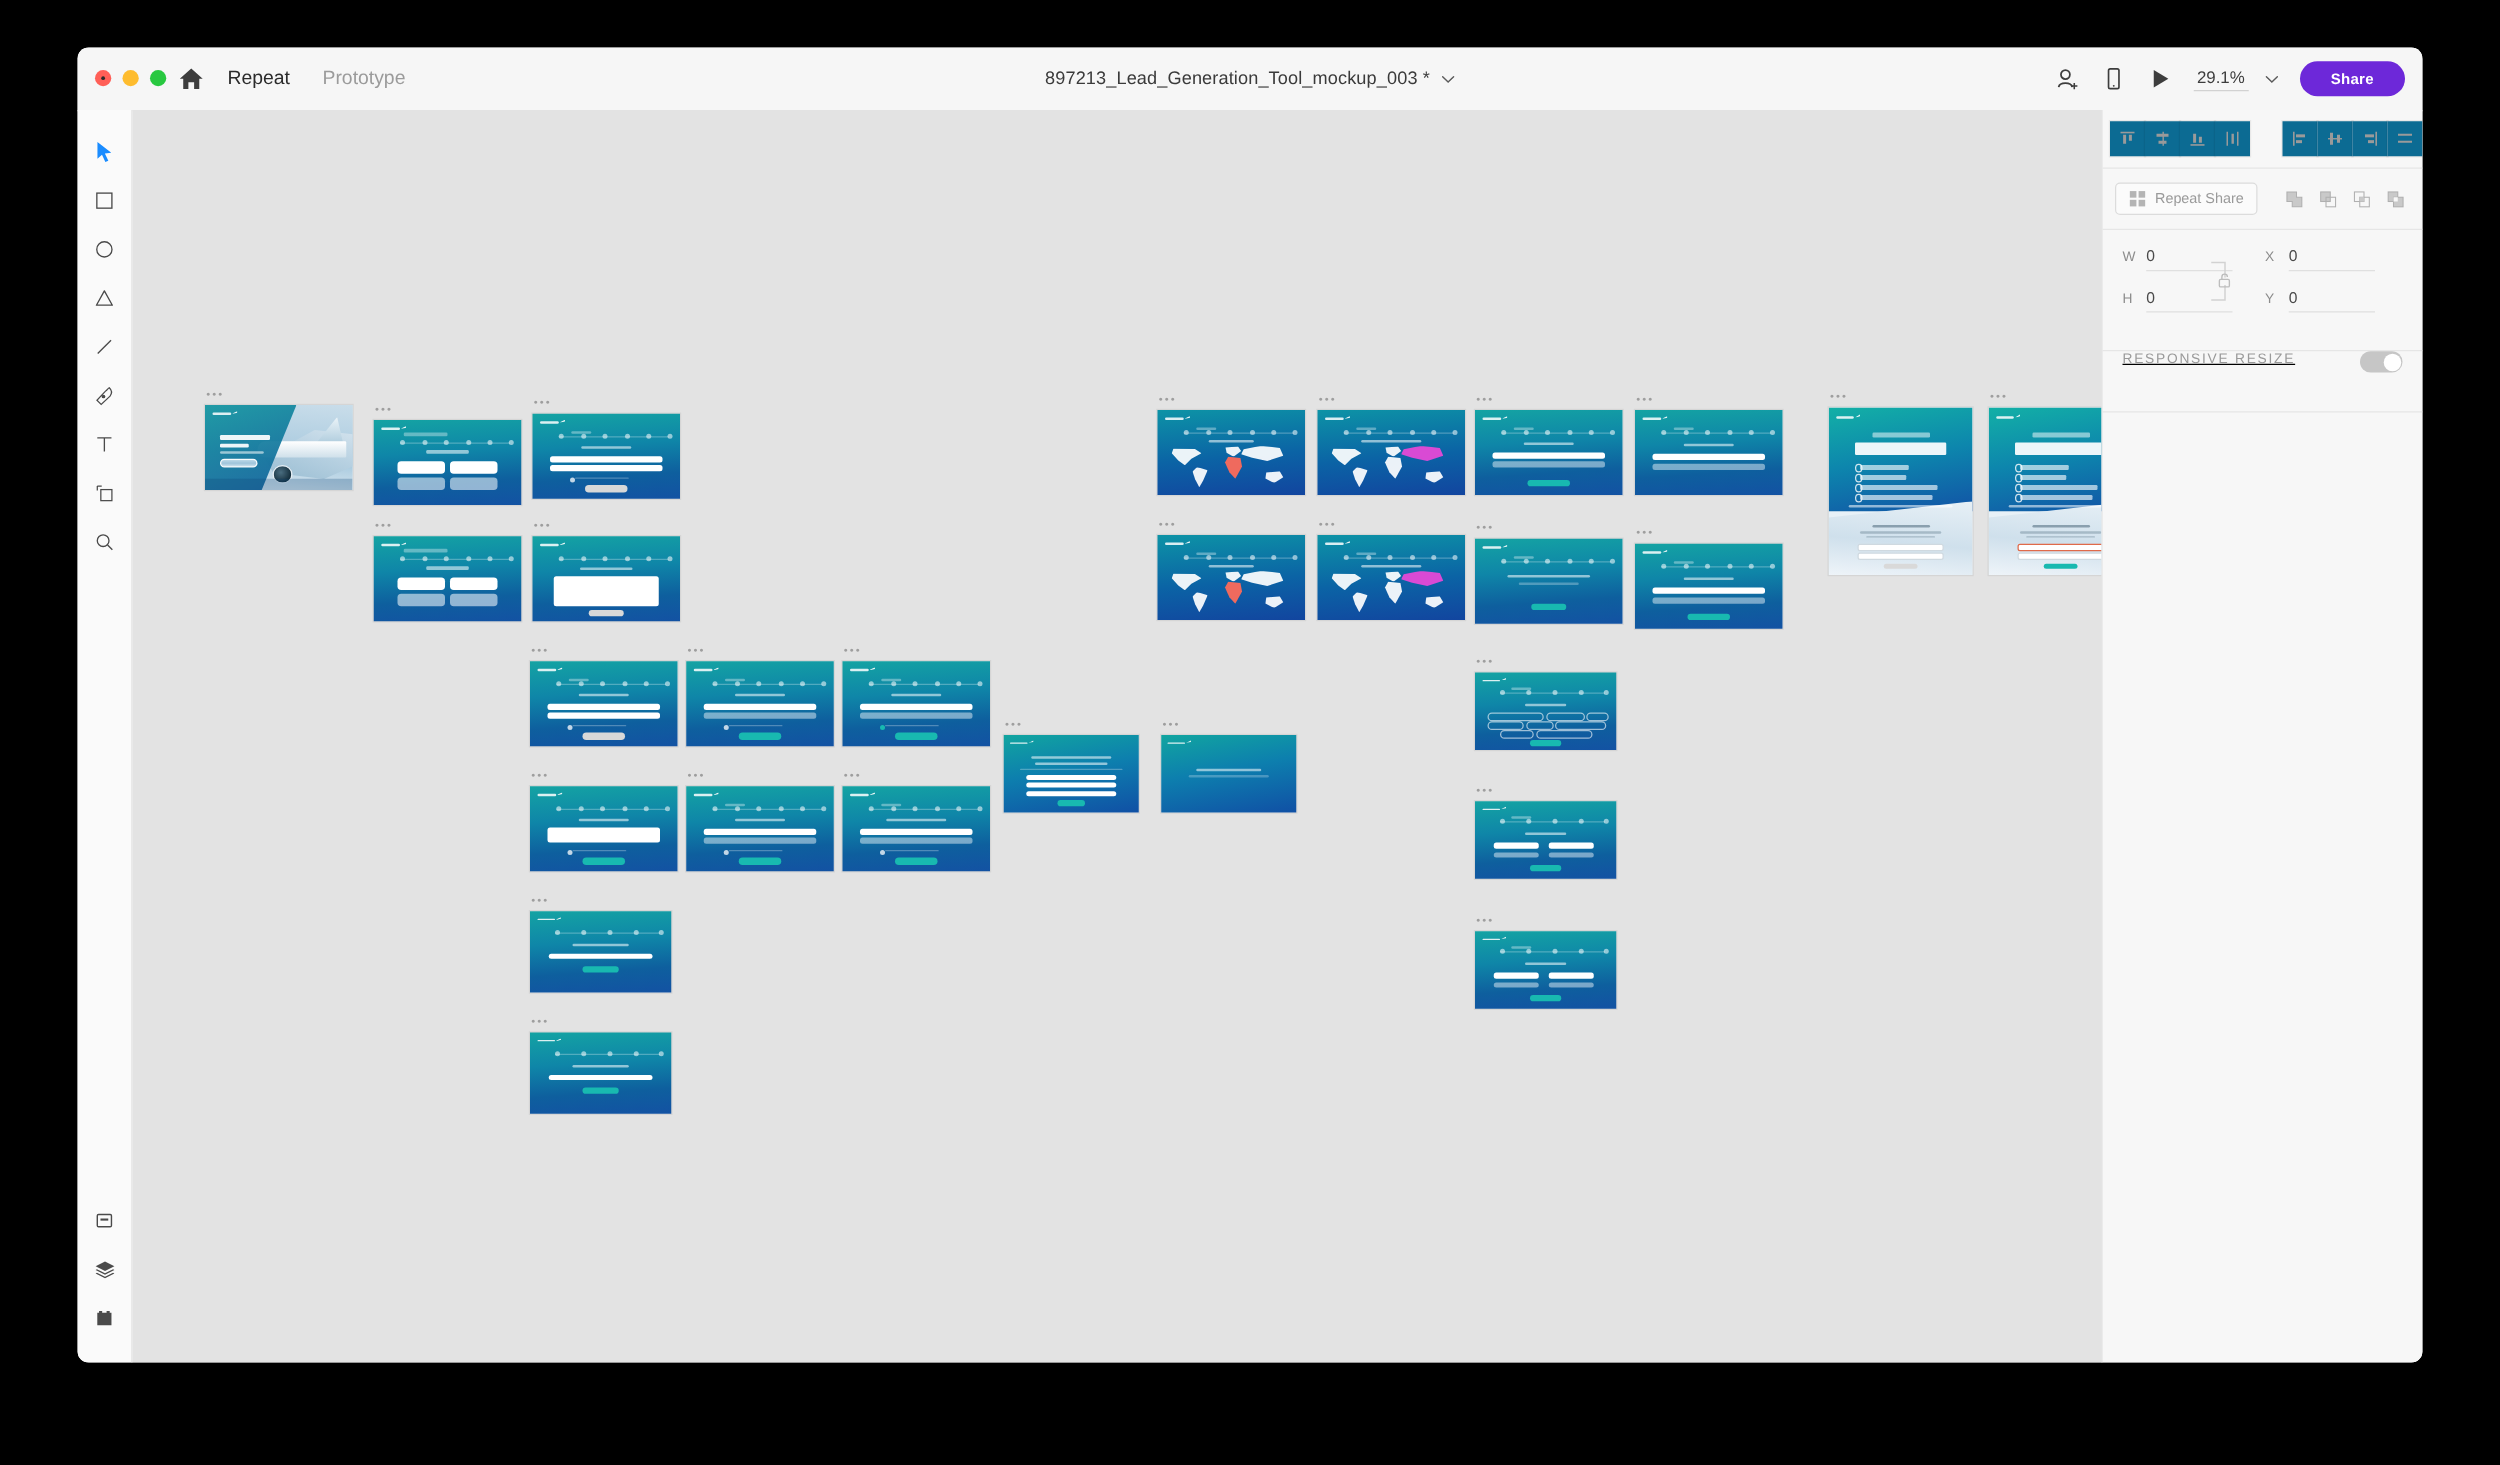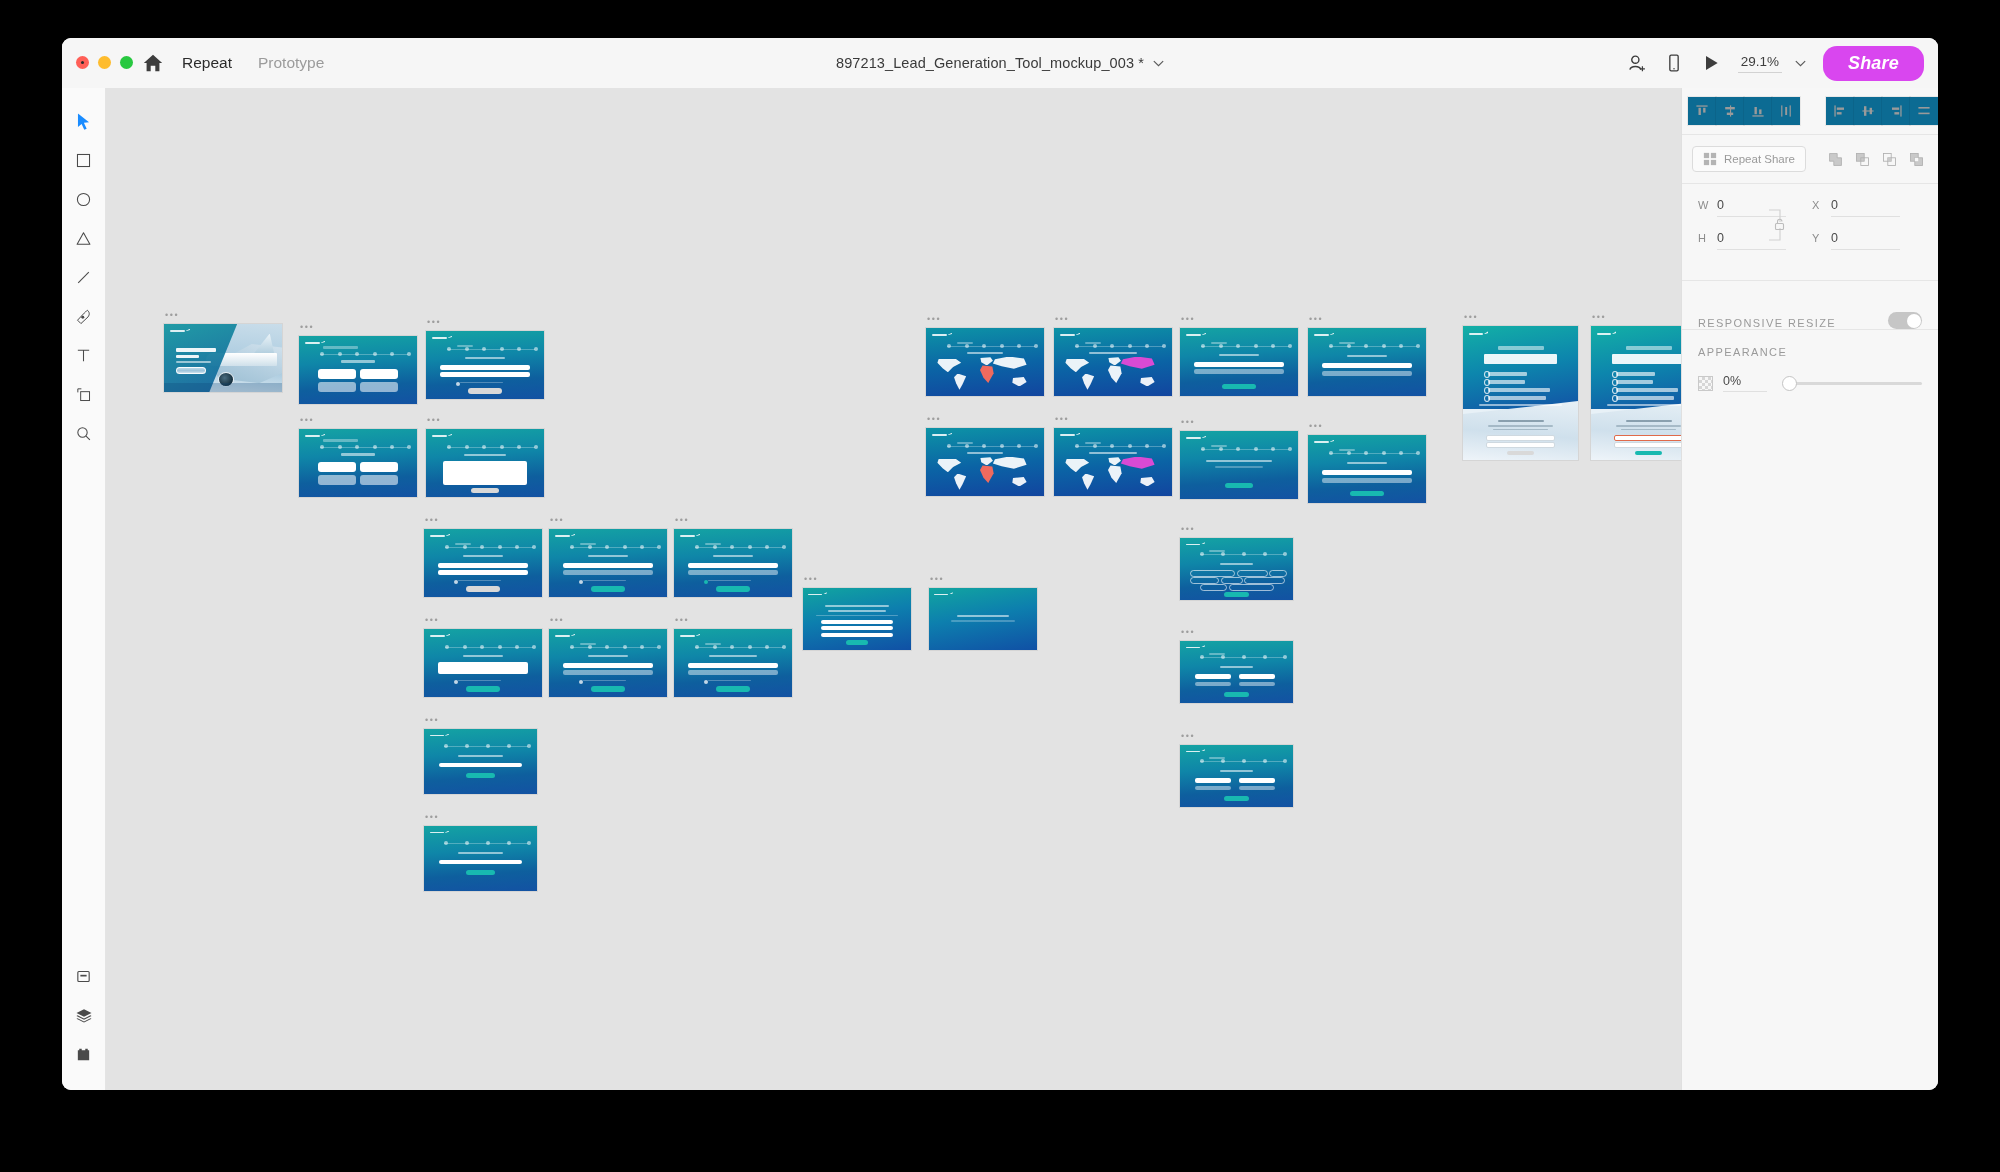--- a/index.html
+++ b/index.html
@@ -26,22 +26,22 @@
 
   .doctitle{position:absolute;left:0;right:0;top:0;height:50px;display:flex;
             align-items:center;justify-content:center;gap:9px;}
   .doctitle .t{font-size:14.5px;color:#3a3a3a;letter-spacing:.1px;}
   .chev{width:11px;height:7px;}
 
   .tb-right{position:absolute;right:14px;top:0;height:50px;display:flex;align-items:center;gap:17px;}
   .tb-ic{width:20px;height:20px;display:block;}
   .zoomwrap{display:flex;align-items:center;gap:13px;}
   .zoomval{font-size:13.5px;color:#3d3d3d;border-bottom:1px solid #d2d2d2;padding:1px 2px 3px;min-width:40px;text-align:center;}
-  .share{background:#d946ef;color:#fff;font-size:18px;font-weight:bold;
-         border-radius:14px;padding:7px 25px;letter-spacing:.2px;font-style:italic;}
+  .share{background:#6d28d9;color:#fff;font-size:12px;font-weight:bold;
+         border-radius:14px;padding:7px 25px;letter-spacing:.2px;}
 
   
   .body{position:absolute;left:0;top:50px;right:0;bottom:0;display:flex;}
 
   
   .ltools{width:43px;background:#fafafa;border-right:1px solid #e4e4e4;position:relative;}
   .ltool{width:43px;height:39px;display:flex;align-items:center;justify-content:center;}
   .ltools .top{padding-top:14px;}
   .ltools .bottom{position:absolute;bottom:16px;left:0;width:43px;}
 
@@ -64,21 +64,21 @@
   .bool-grp .bb{width:24px;height:24px;display:flex;align-items:center;justify-content:center;}
 
   .dims{padding:14px 16px 16px;position:relative;}
   .dimrow{display:flex;align-items:flex-start;gap:0;margin-bottom:14px;}
   .field{display:flex;align-items:baseline;gap:9px;width:88px;}
   .field .lbl{font-size:11px;color:#8c8c8c;width:10px;}
   .field .val{font-size:12.5px;color:#4a4a4a;border-bottom:1px solid #e0e0e0;flex:1;padding-bottom:4px;}
   .gapx{width:26px;}
   .lock{position:absolute;left:86px;top:24px;width:22px;height:34px;}
 
-  .kvrow{display:flex;align-items:flex-end;height:48px;padding:0 16px;}
+  .kvrow{display:flex;align-items:flex-start;height:48px;padding:0 16px;text-decoration:underline;}
   .kvrow .k{font-size:11px;letter-spacing:1.4px;color:#9a9a9a;}
   .toggle{margin-left:auto;width:34px;height:17px;border-radius:9px;background:#c6c6c6;position:relative;}
   .toggle::after{content:"";position:absolute;right:1.5px;top:1.5px;width:14px;height:14px;border-radius:50%;background:#fff;}
 
   .apphead{padding:16px 16px 6px;font-size:11px;letter-spacing:1.4px;color:#9a9a9a;}
   .opacity-row{display:flex;align-items:center;gap:10px;padding:10px 16px 18px;}
   .checker{width:13px;height:13px;border:1px solid #c9c9c9;
            background-image:linear-gradient(45deg,#d6d6d6 25%,transparent 25%,transparent 75%,#d6d6d6 75%),
                             linear-gradient(45deg,#d6d6d6 25%,transparent 25%,transparent 75%,#d6d6d6 75%);
            background-size:6px 6px;background-position:0 0,3px 3px;}
@@ -1122,27 +1122,17 @@
           <rect x="7.5" y="15.5" width="8" height="6" rx="1" stroke="#bdbdbd" stroke-width="1.1" fill="none"></rect>
           <path d="M9.5 15.5 v-2 a2.2 2.2 0 0 1 4.4 0" stroke="#bdbdbd" stroke-width="1.1" fill="none"></path>
         </svg>
       </div>
 
       <div class="rsec kvrow">
         <div class="k">RESPONSIVE RESIZE</div>
         <div class="toggle"></div>
       </div>
 
-      <div>
-        <div class="apphead">APPEARANCE</div>
-        <div class="opacity-row">
-          <div class="checker"></div>
-          <div class="opval">0%</div>
-          <div class="slider">
-            <div class="knob"></div>
-          </div>
-        </div>
-      </div>
 
     </div>
   </div>
 </div>
 </div>
 
 </body></html>

